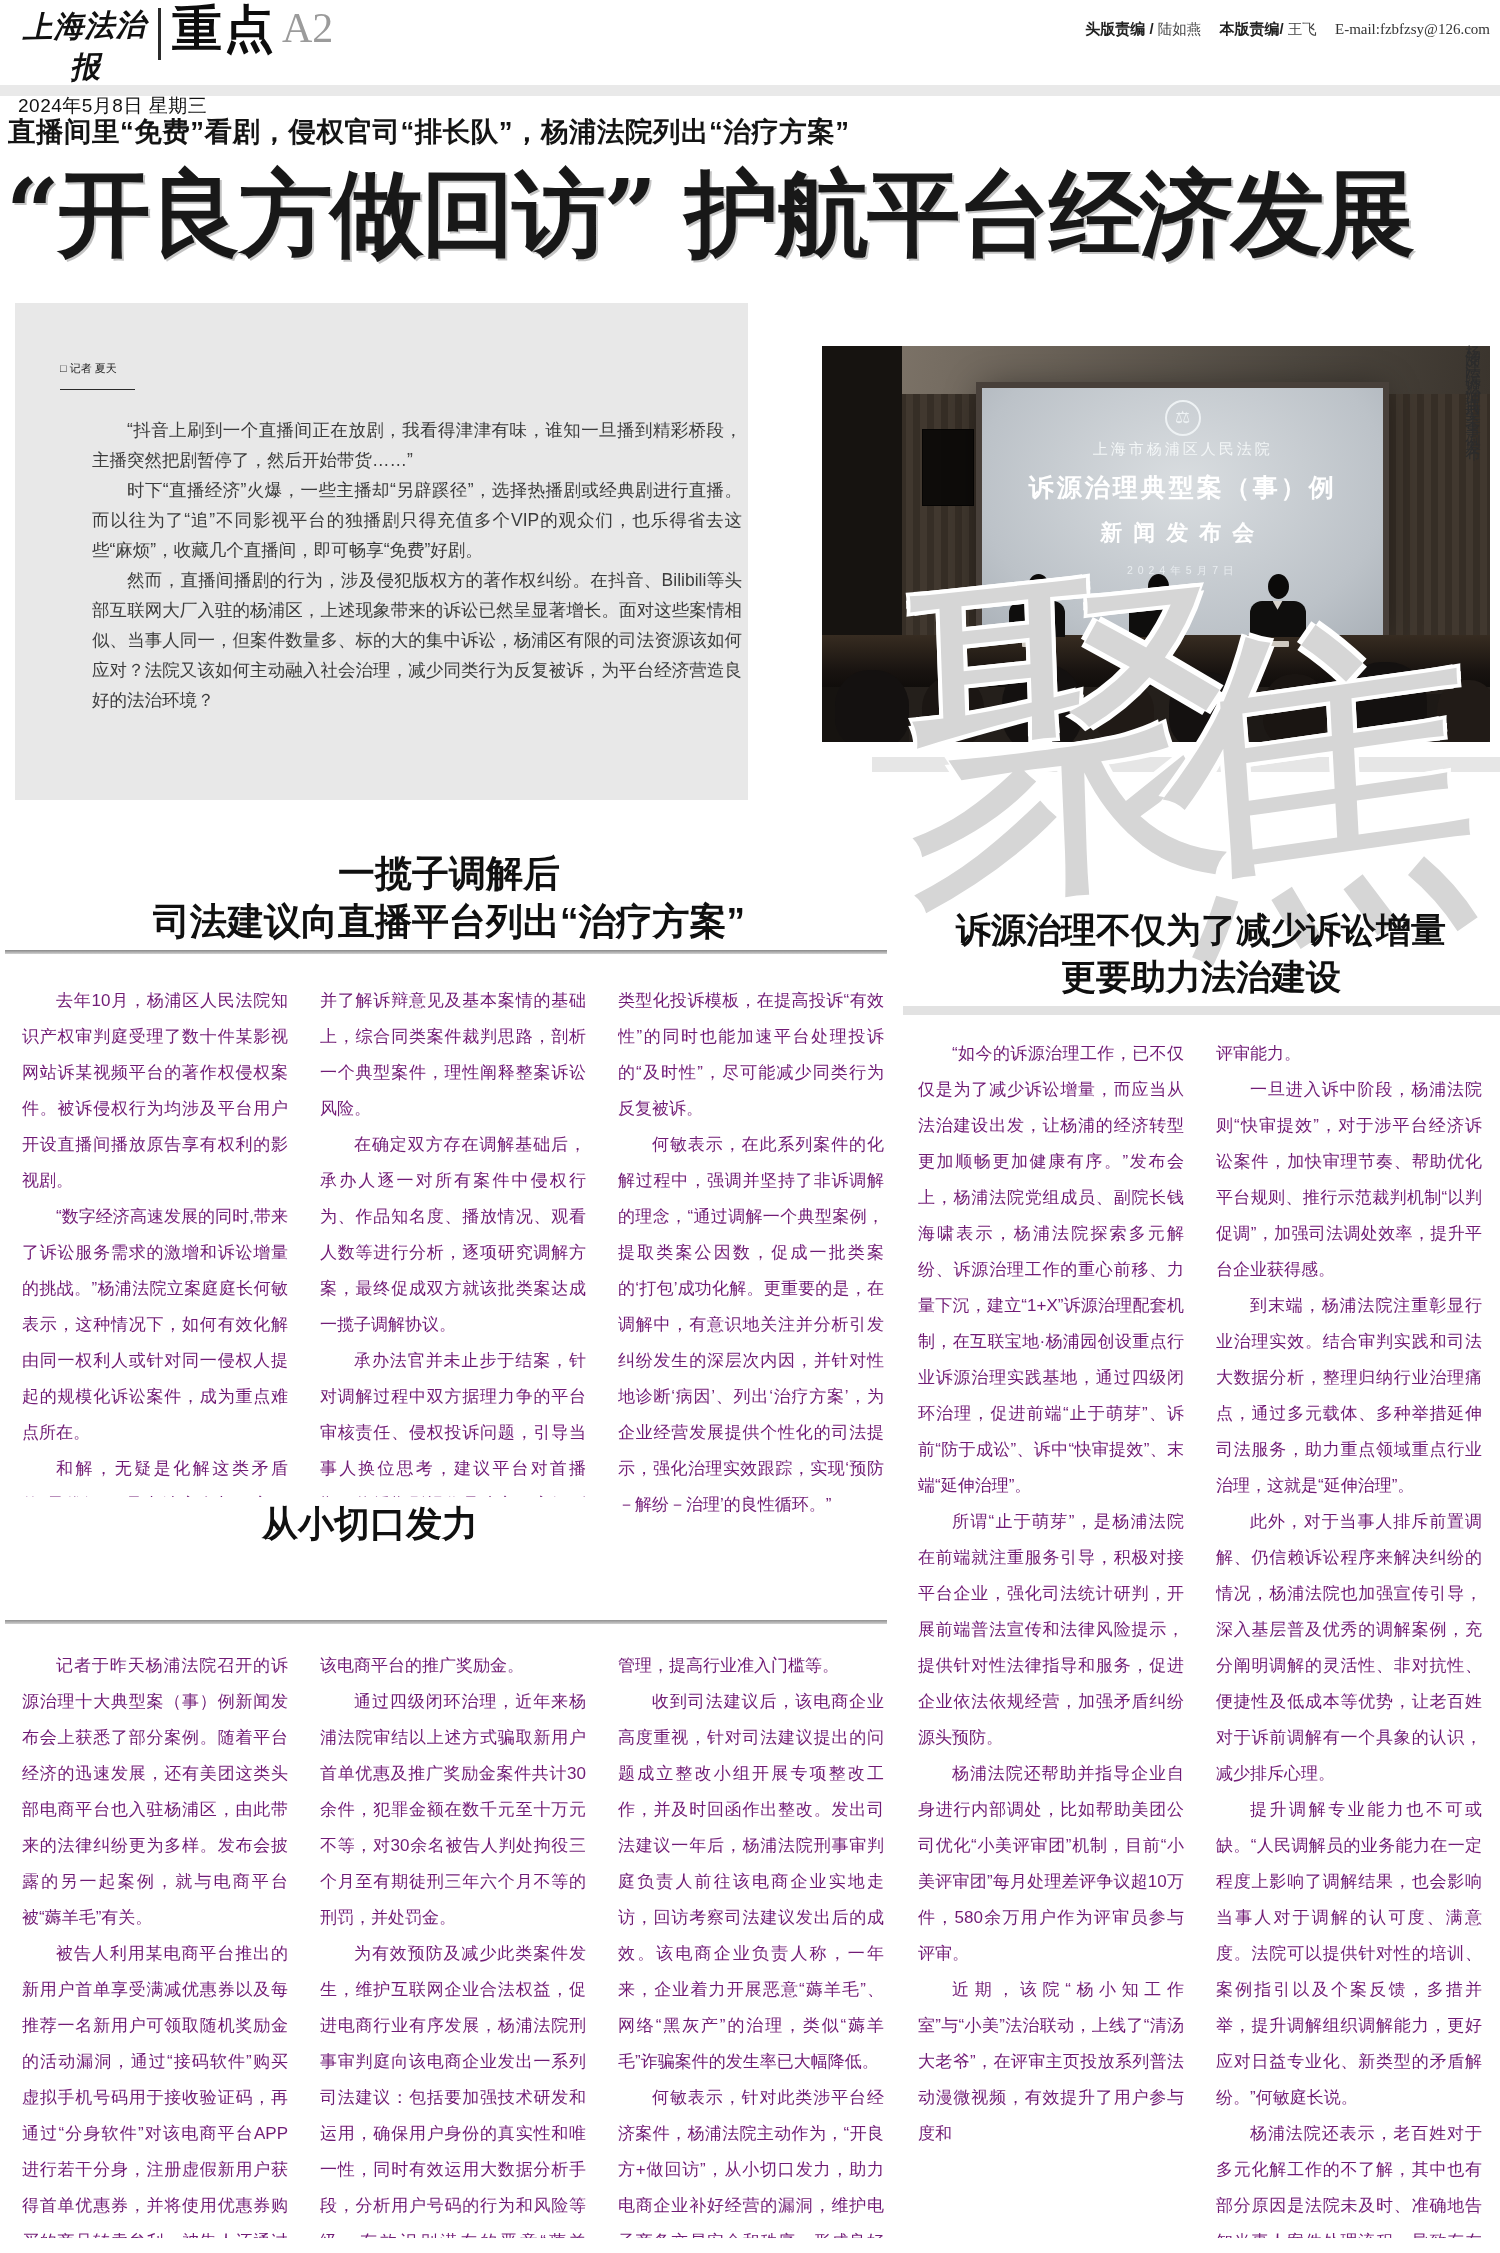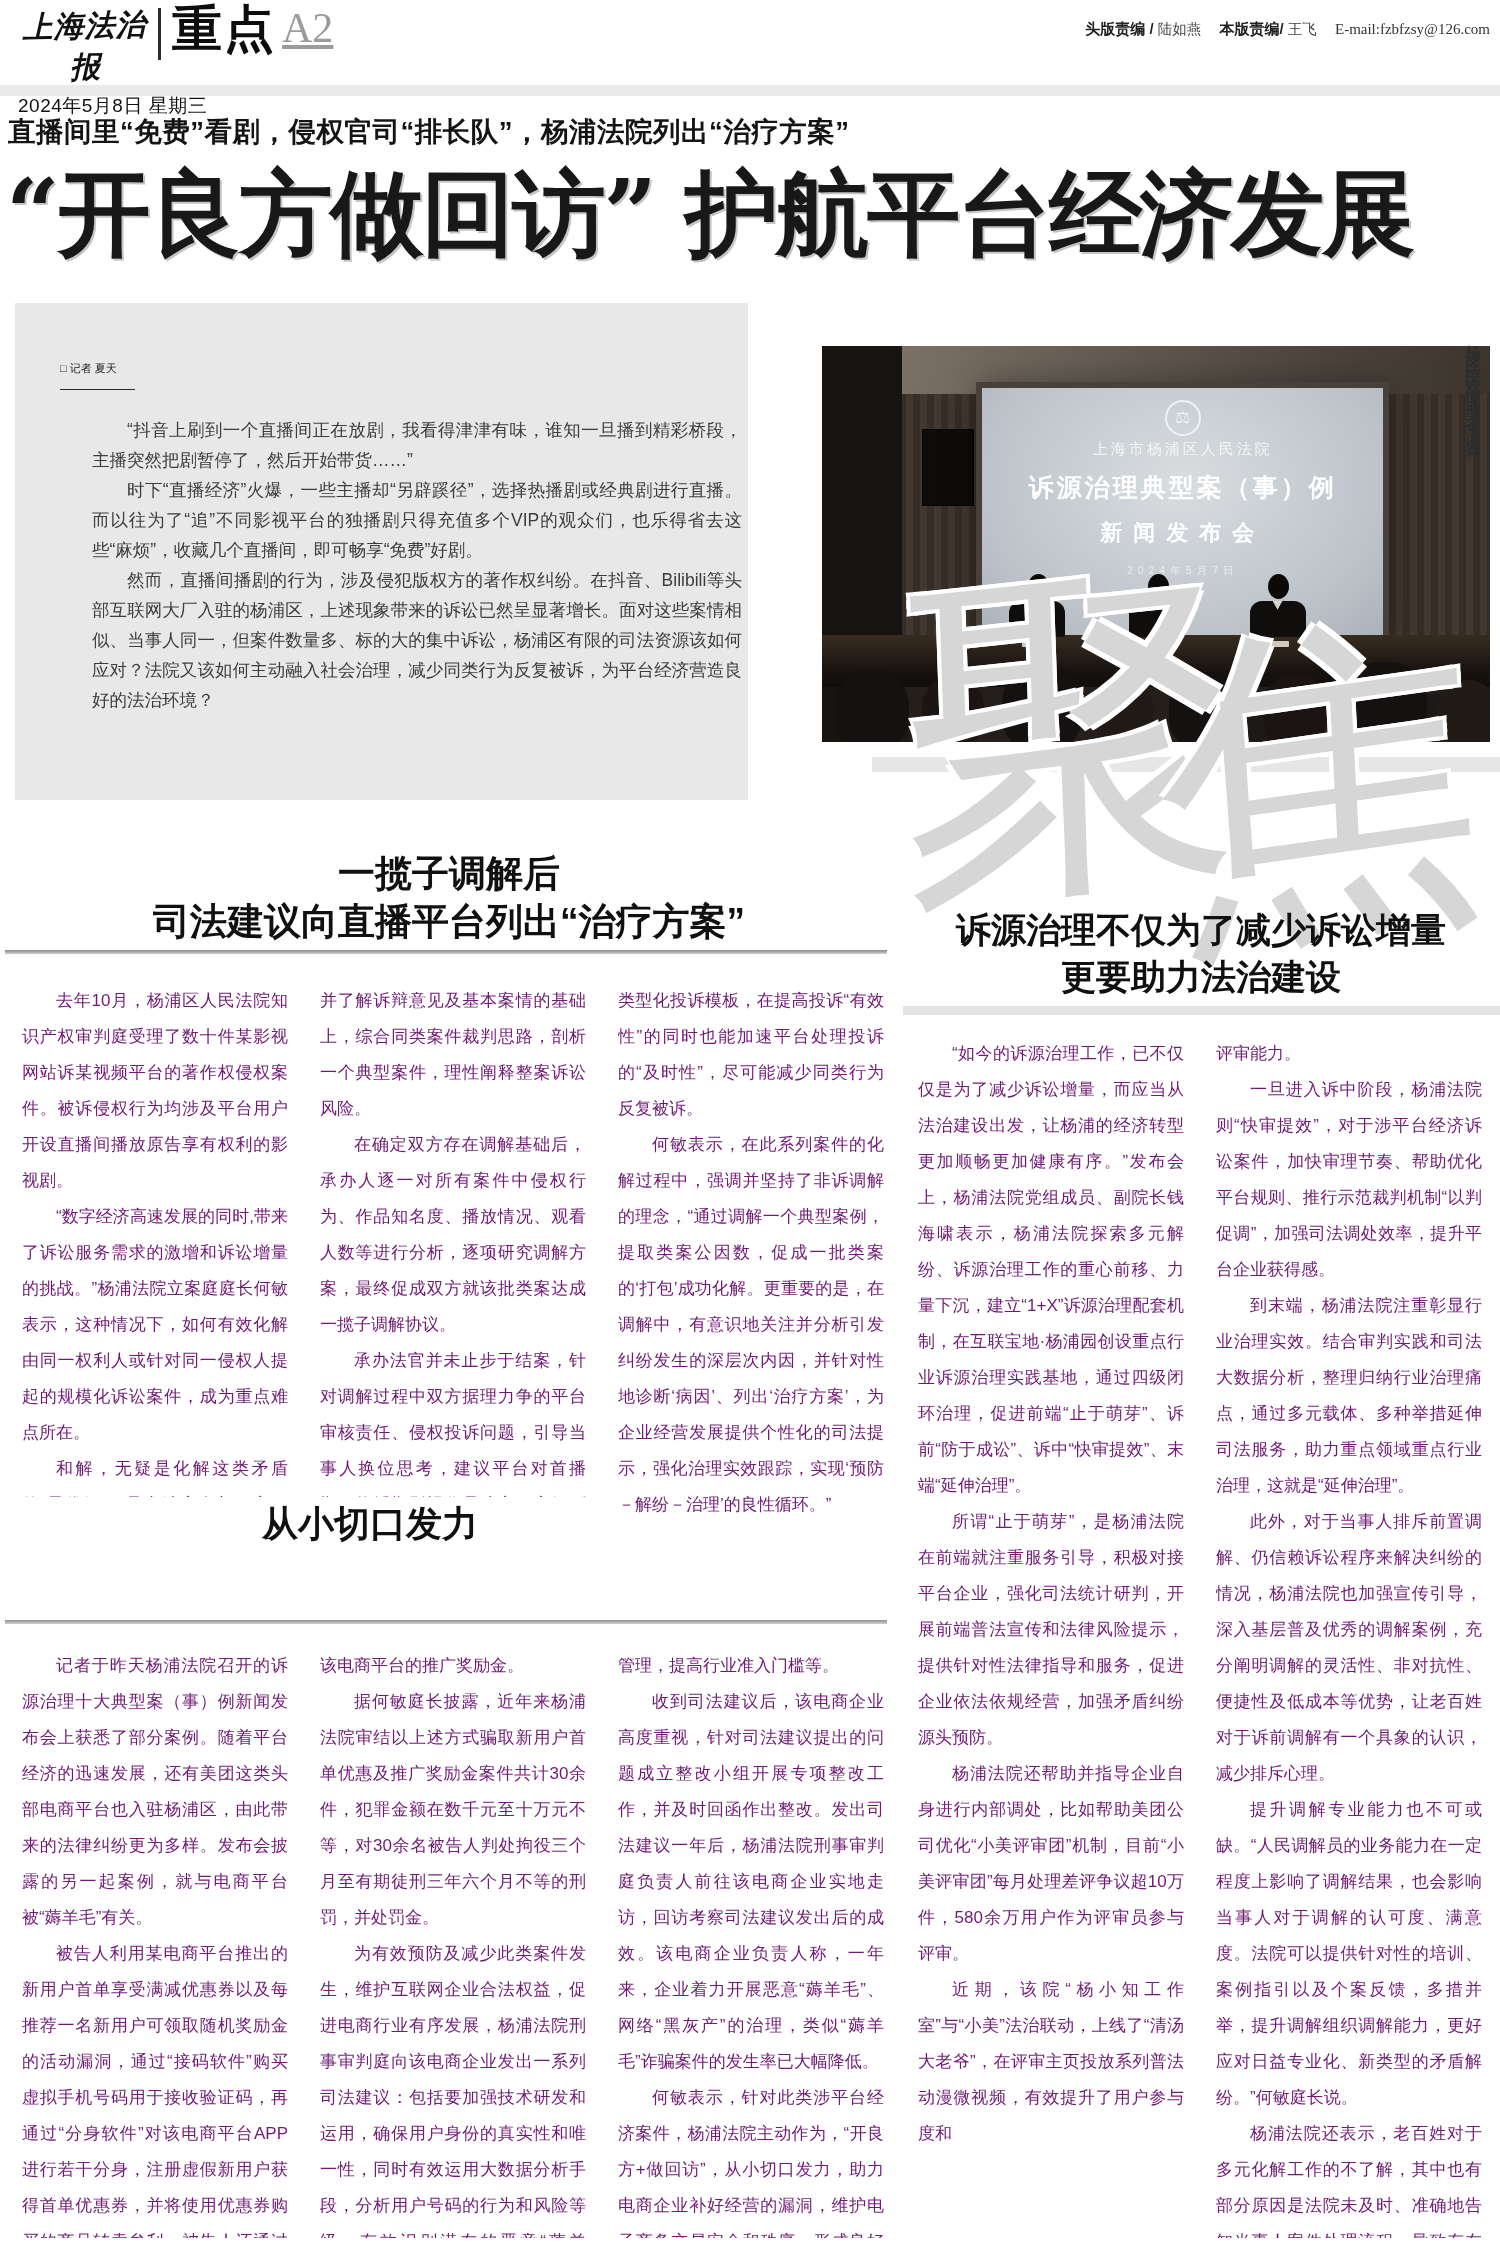--- a/index.html
+++ b/index.html
@@ -7,21 +7,21 @@
         font-family:"Liberation Sans","DejaVu Sans",sans-serif;color:#222;}
 
   
   .masthead{position:absolute;left:18px;top:6px;width:134px;text-align:center;}
   .m-logo{font-family:"DejaVu Serif","Liberation Serif",serif;font-size:30px;font-weight:700;
           font-style:italic;color:#111;transform:rotate(-1.5deg);letter-spacing:1px;}
   .m-date{font-size:19px;color:#111;margin-top:5px;letter-spacing:.5px;white-space:nowrap;}
   .v-divider{position:absolute;left:158px;top:8px;width:2.5px;height:52px;background:#2b2b2b;}
   .section-label{position:absolute;left:172px;top:-4px;font-size:50px;font-weight:900;color:#0d0d0d;letter-spacing:2px;}
   .page-no{position:absolute;left:282px;top:4px;font-family:"Liberation Serif","DejaVu Serif",serif;
-           font-size:42px;color:#9b9b9b;text-decoration:underline;}
+           font-size:42px;color:#9b9b9b;}
   .editors{position:absolute;right:10px;top:20px;font-size:15px;color:#222;white-space:nowrap;}
   .editors .ed-label{font-weight:700;}
   .editors .ed-name{color:#444;font-size:14.5px;margin-right:14px;}
   .editors .ed-mail{font-family:"Liberation Serif","DejaVu Serif",serif;color:#333;}
   .header-band{position:absolute;left:0;top:85px;width:1500px;height:11px;background:#e9e9e9;}
 
   
   .kicker{position:absolute;left:8px;top:114px;font-size:27.5px;font-weight:700;color:#141414;letter-spacing:.5px;white-space:nowrap;}
   .headline{position:absolute;left:6px;top:152px;width:1492px;margin:0;
             font-family:"DejaVu Serif","Liberation Serif",serif;font-size:93px;font-weight:900;
@@ -213,21 +213,21 @@
   <h2 class="sec-title t2">
       <div class="tl">从小切口发力</div>
     </h2>
   <div class="rule2"></div>
   <div class="col col1b">
       <p class="para">记者于昨天杨浦法院召开的诉源治理十大典型案（事）例新闻发布会上获悉了部分案例。随着平台经济的迅速发展，还有美团这类头部电商平台也入驻杨浦区，由此带来的法律纠纷更为多样。发布会披露的另一起案例，就与电商平台被“薅羊毛”有关。</p>
       <p class="para">被告人利用某电商平台推出的新用户首单享受满减优惠券以及每推荐一名新用户可领取随机奖励金的活动漏洞，通过“接码软件”购买虚拟手机号码用于接收验证码，再通过“分身软件”对该电商平台APP进行若干分身，注册虚假新用户获得首单优惠券，并将使用优惠券购买的商品转卖牟利。被告人还通过分享邀请自己注册的虚假新用户，领取</p>
     </div>
   <div class="col col2b">
       <p class="para cont">该电商平台的推广奖励金。</p>
-      <p class="para">据何敏庭长披露，近年来杨浦法院审结以上述方式骗取新用户首单优惠及推广奖励金案件共计30余件，犯罪金额在数千元至十万元不等，对30余名被告人判处拘役三个月至有期徒刑三年六个月不等的刑罚，并处罚金。</p>
+      <p class="para">通过四级闭环治理，近年来杨浦法院审结以上述方式骗取新用户首单优惠及推广奖励金案件共计30余件，犯罪金额在数千元至十万元不等，对30余名被告人判处拘役三个月至有期徒刑三年六个月不等的刑罚，并处罚金。</p>
       <p class="para">为有效预防及减少此类案件发生，维护互联网企业合法权益，促进电商行业有序发展，杨浦法院刑事审判庭向该电商企业发出一系列司法建议：包括要加强技术研发和运用，确保用户身份的真实性和唯一性，同时有效运用大数据分析手段，分析用户号码的行为和风险等级，有效识别潜在的恶意“薅羊毛”用户；以及要加强骑手等相关重点人员的</p>
     </div>
   <div class="col col3b">
       <p class="para cont">管理，提高行业准入门槛等。</p>
       <p class="para">收到司法建议后，该电商企业高度重视，针对司法建议提出的问题成立整改小组开展专项整改工作，并及时回函作出整改。发出司法建议一年后，杨浦法院刑事审判庭负责人前往该电商企业实地走访，回访考察司法建议发出后的成效。该电商企业负责人称，一年来，企业着力开展恶意“薅羊毛”、网络“黑灰产”的治理，类似“薅羊毛”诈骗案件的发生率已大幅降低。</p>
       <p class="para">何敏表示，针对此类涉平台经济案件，杨浦法院主动作为，“开良方+做回访”，从小切口发力，助力电商企业补好经营的漏洞，维护电子商务交易安全和秩序，形成良好的法治环境。</p>
     </div>
 
   <h2 class="sec-title t3">
       <div class="tl">诉源治理不仅为了减少诉讼增量</div>

